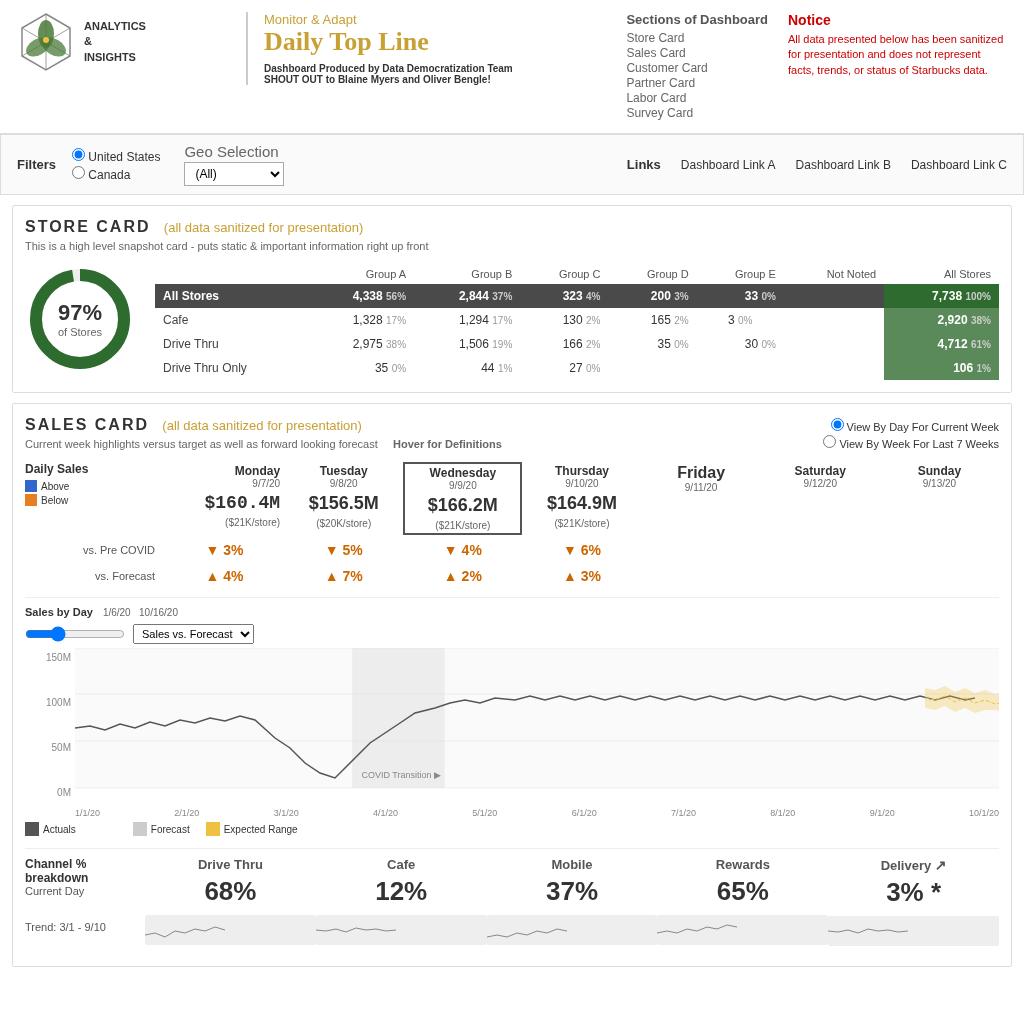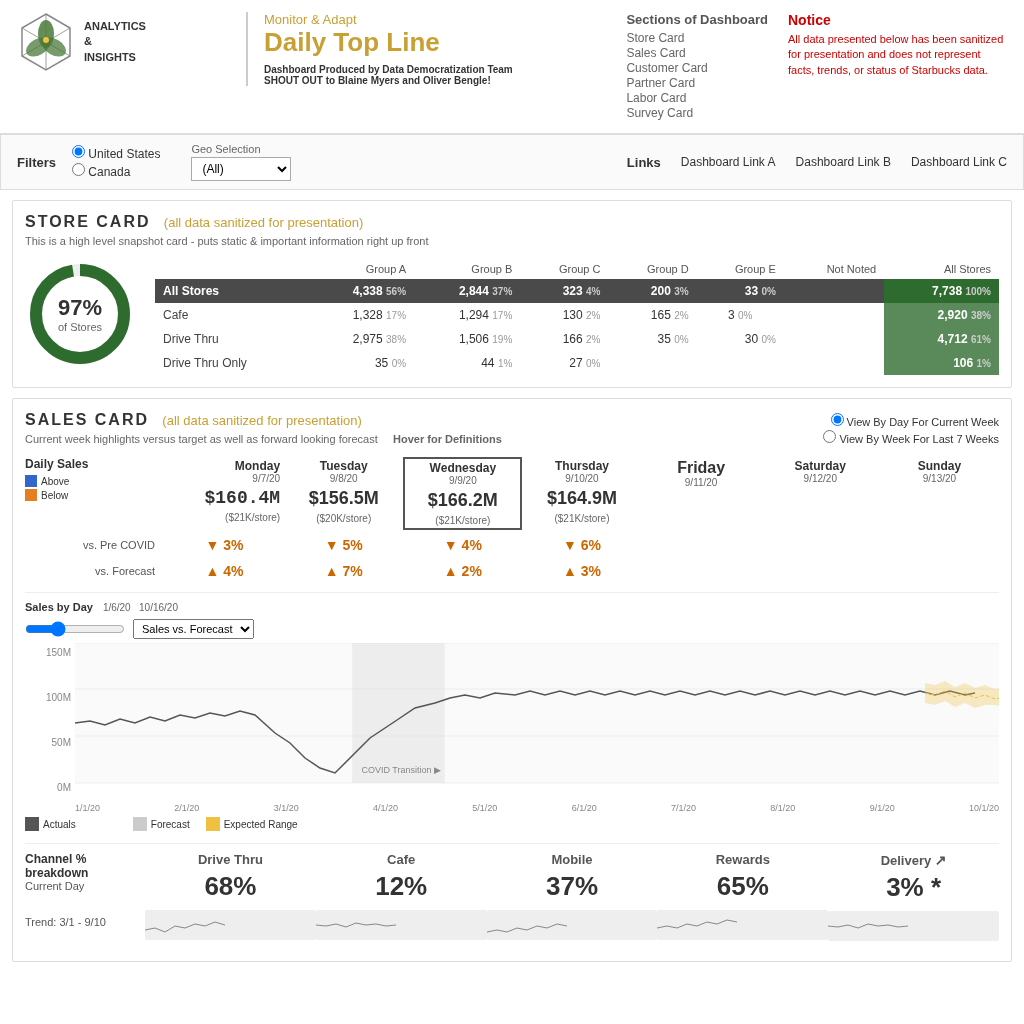--- a/index.html
+++ b/index.html
@@ -5,36 +5,36 @@
     * { box-sizing: border-box; margin: 0; padding: 0; }
     body { font-family: Arial, sans-serif; font-size: 12px; background: #fff; color: #333; width: 1024px; }
 
     
     .header { display: flex; align-items: flex-start; padding: 12px 16px; border-bottom: 1px solid #ddd; }
     .logo-area { display: flex; align-items: center; margin-right: 20px; min-width: 210px; }
     .logo-icon { width: 60px; height: 60px; margin-right: 8px; }
     .logo-text { font-size: 11px; font-weight: bold; color: #333; line-height: 1.4; }
     .title-area { border-left: 2px solid #ccc; padding-left: 16px; margin-right: 30px; }
     .title-sub { font-size: 13px; color: #c8a034; }
-    .title-main { font-size: 26px; font-weight: bold; color: #c8a034; }
+    .title-main { font-size: 26px; font-weight: bold; color: #c8a034; font-family: Liberation Serif, serif; }
     .title-credit { font-size: 10px; color: #666; margin-top: 6px; }
     .title-credit span { font-weight: bold; color: #333; }
     .nav-sections { margin-left: auto; margin-right: 20px; }
     .nav-sections h4 { font-size: 13px; font-weight: bold; color: #555; margin-bottom: 4px; }
     .nav-sections a { display: block; font-size: 12px; color: #666; text-decoration: none; margin: 1px 0; }
     .notice-area { min-width: 200px; max-width: 220px; }
     .notice-title { font-size: 14px; font-weight: bold; color: #cc0000; }
     .notice-text { font-size: 11px; color: #cc0000; margin-top: 4px; line-height: 1.4; }
 
     
     .filters-bar { display: flex; align-items: center; padding: 8px 16px; border: 1px solid #ddd; background: #fafafa; }
     .filters-label { font-weight: bold; font-size: 13px; margin-right: 16px; }
-    .radio-group { margin-right: 31px; }
+    .radio-group { margin-right: 24px; }
     .radio-group label { display: block; font-size: 12px; margin: 2px 0; }
-    .geo-selection label { font-size: 11px; color: #666; display: block; margin-bottom: 2px; }
+    .geo-selection label { font-size: 15px; color: #666; display: block; margin-bottom: 2px; }
     .geo-select { padding: 3px 20px 3px 6px; font-size: 12px; border: 1px solid #aaa; background: #fff; min-width: 100px; }
     .links-bar { margin-left: auto; display: flex; align-items: center; gap: 20px; }
     .links-label { font-weight: bold; font-size: 13px; }
     .links-bar a { font-size: 12px; color: #333; text-decoration: none; }
 
     
     .card { border: 1px solid #ddd; margin: 10px 12px; padding: 12px; border-radius: 2px; }
     .card-title { font-size: 16px; font-weight: bold; letter-spacing: 2px; color: #333; display: inline; }
     .card-subtitle-orange { font-size: 13px; color: #c8a034; margin-left: 10px; }
     .card-desc { font-size: 11px; color: #666; margin-top: 4px; }

